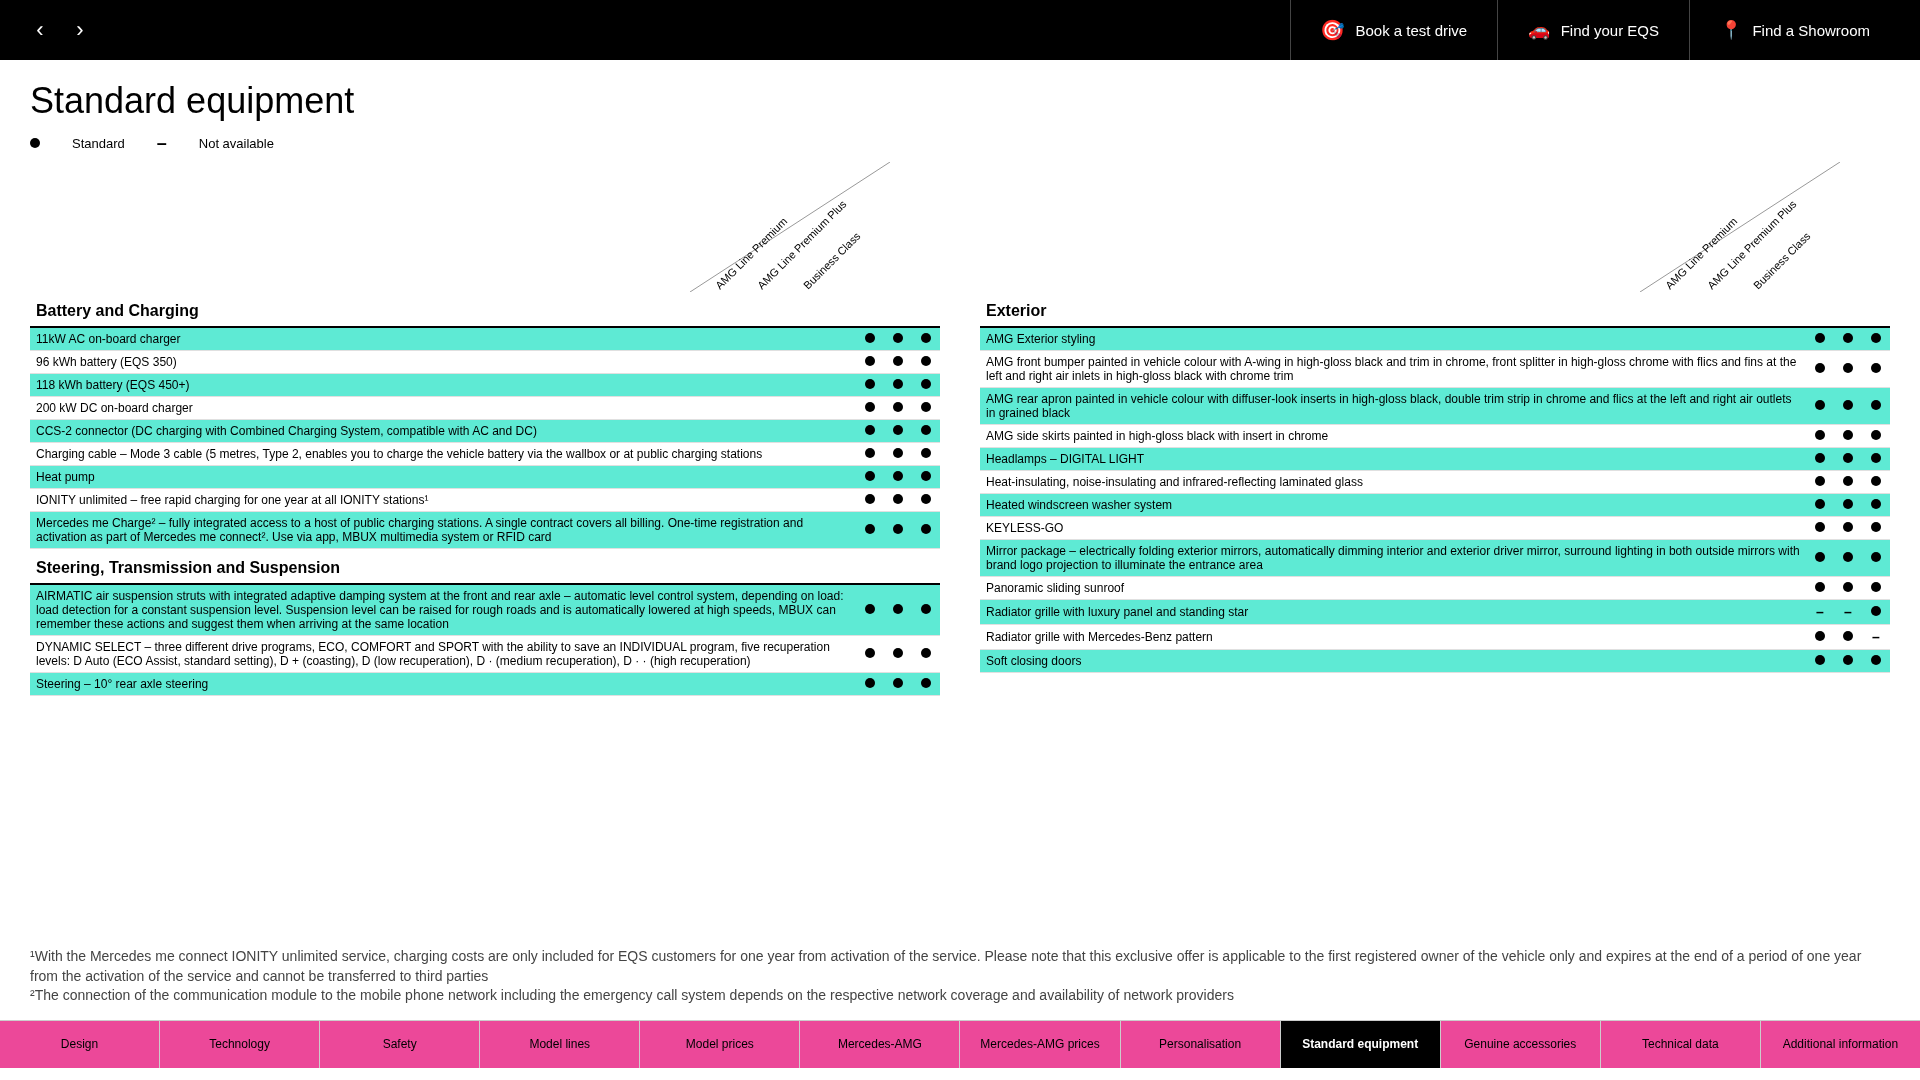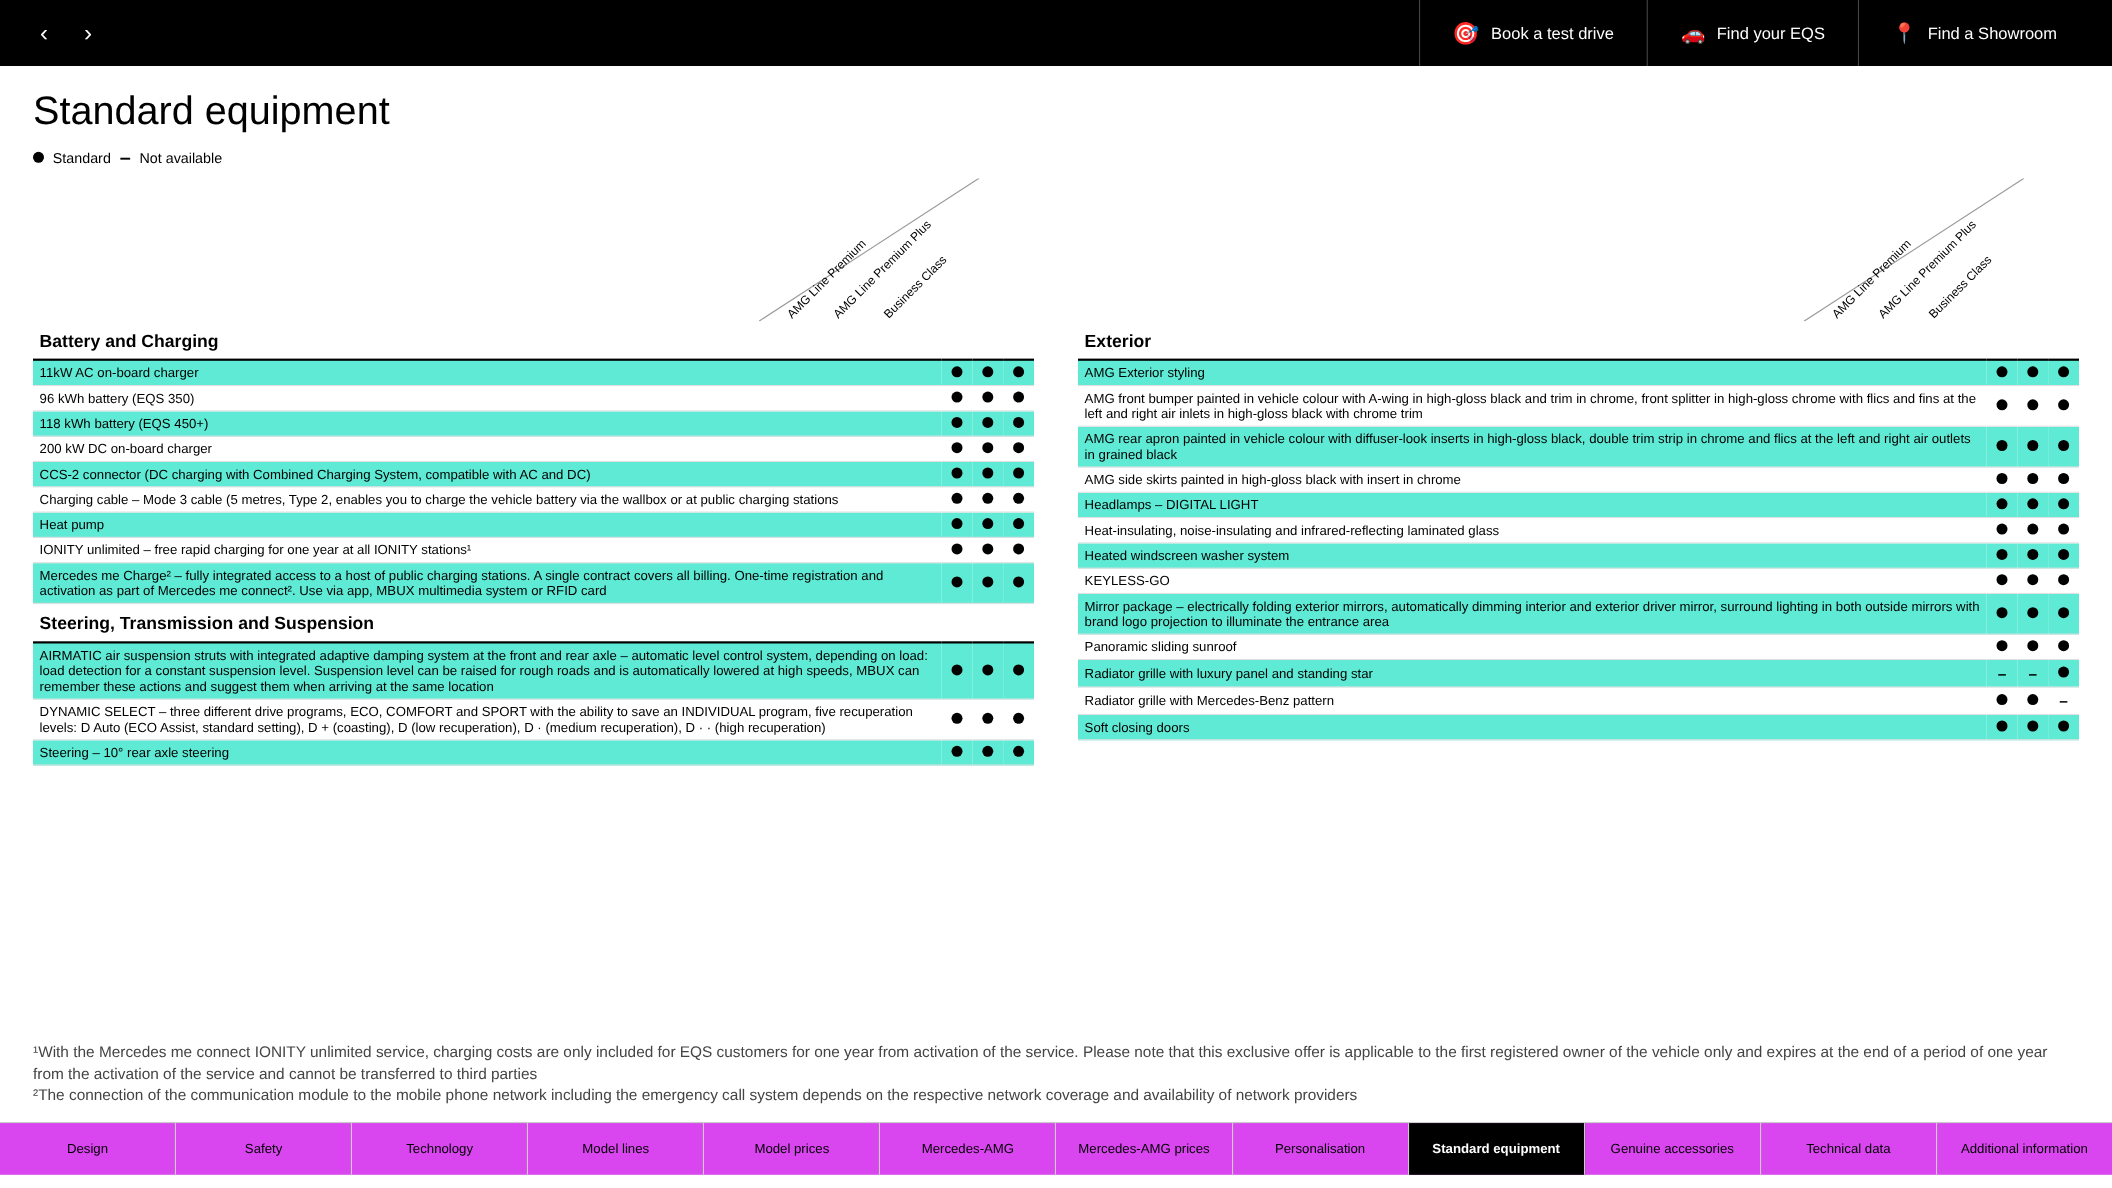--- a/index.html
+++ b/index.html
@@ -47,21 +47,21 @@
 
     .page-title {
       font-size: 36px;
       font-weight: 300;
       margin-bottom: 12px;
     }
 
     .legend {
       display: flex;
       align-items: center;
-      gap: 8px;
+      gap: 32px;
       margin-bottom: 10px;
       font-size: 13px;
     }
     .legend-dot { width: 10px; height: 10px; background: #000; border-radius: 50%; display: inline-block; }
     .legend-dash { font-size: 18px; font-weight: bold; line-height: 1; }
 
     
     .columns {
       display: flex;
       gap: 40px;
@@ -77,21 +77,21 @@
     .eq-table .dot-cell { text-align: center; width: 28px; }
     .section-header td { font-weight: bold; font-size: 16px; padding: 10px 6px 6px 6px; border-bottom: 2px solid #000; background: #fff; }
     .dot { width: 10px; height: 10px; background: #000; border-radius: 50%; display: inline-block; }
     tr.shaded { background: #5eead4; }
     tr.white { background: #fff; }
 
     
     .bottom-nav {
       display: flex;
       height: 48px;
-      background: #d946ef;
+      background: #ec4899;
       border-top: 1px solid #ccc;
     }
     .bottom-nav-item {
       flex: 1;
       display: flex;
       align-items: center;
       justify-content: center;
       text-align: center;
       font-size: 12px;
       padding: 8px 6px;
@@ -352,22 +352,22 @@
   <div class="footnotes">
     <div>¹With the Mercedes me connect IONITY unlimited service, charging costs are only included for EQS customers for one year from activation of the service. Please note that this exclusive offer is applicable to the first registered owner of the vehicle only and expires at the end of a period of one year from the activation of the service and cannot be transferred to third parties</div>
     <div>²The connection of the communication module to the mobile phone network including the emergency call system depends on the respective network coverage and availability of network providers</div>
   </div>
 </div>
 
 <nav class="bottom-nav">
 
   <div id="bottom-nav-items" style="display:flex;width:100%;">
       <div class="bottom-nav-item">Design</div>
+      <div class="bottom-nav-item">Technology</div>
       <div class="bottom-nav-item">Safety</div>
-      <div class="bottom-nav-item">Technology</div>
       <div class="bottom-nav-item">Model lines</div>
       <div class="bottom-nav-item">Model prices</div>
       <div class="bottom-nav-item">Mercedes-AMG</div>
       <div class="bottom-nav-item">Mercedes-AMG prices</div>
       <div class="bottom-nav-item">Personalisation</div>
       <div class="bottom-nav-item active">Standard equipment</div>
       <div class="bottom-nav-item">Genuine accessories</div>
       <div class="bottom-nav-item">Technical data</div>
       <div class="bottom-nav-item">Additional information</div>
     </div>

